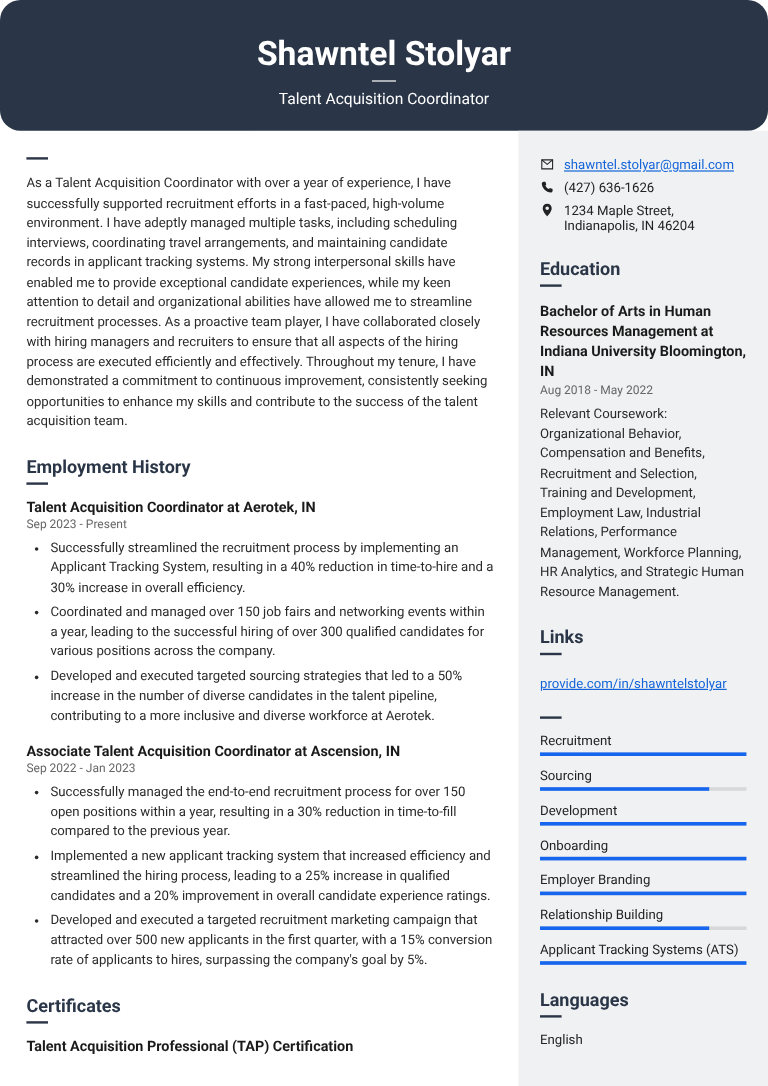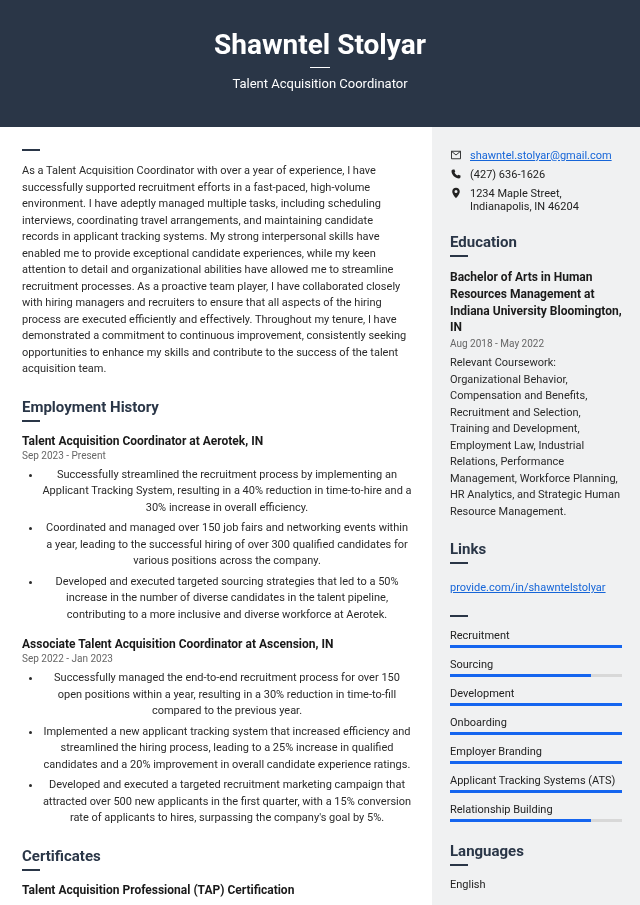--- a/index.html
+++ b/index.html
@@ -1,29 +1,29 @@
 <!DOCTYPE html>
 <html><head>
 <meta charset="utf-8">
 <style>
   * { box-sizing: border-box; margin: 0; padding: 0; }
   body { font-family: -apple-system, BlinkMacSystemFont, "Segoe UI", Roboto, Arial, sans-serif; width: 640px; background: #fff; color: #222; }
-  .header { background: #2a3647; color: #fff; text-align: center; padding: 28px 20px 36px; }
+  .header { background: #2a3647; color: #fff; text-align: center; padding: 28px 20px 18px; border-radius: 17px; }
   .header h1 { font-size: 28px; font-weight: 700; margin-bottom: 6px; }
   .header .underline { width: 20px; height: 1px; background: #fff; margin: 0 auto 8px; }
   .header .subtitle { font-size: 13px; }
   .columns { display: flex; }
   .main { flex: 1; padding: 22px 20px 22px 22px; }
   .side { width: 208px; background: #f0f1f2; padding: 22px 18px 22px 18px; }
   h2 { font-size: 15px; color: #2a3647; font-weight: 700; margin-bottom: 4px; }
   .sec-underline { width: 18px; height: 2px; background: #2a3647; margin-bottom: 12px; }
   .main p.profile { font-size: 11px; line-height: 1.5; color: #2a2a2a; margin-bottom: 8px; }
   .main h3 { font-size: 12px; font-weight: 700; color: #1a1a1a; margin-bottom: 2px; }
   .dates { font-size: 10px; color: #666; margin-bottom: 6px; }
-  ul.bullets { list-style: disc; padding-left: 20px; margin-bottom: 14px; text-align: center; }
+  ul.bullets { list-style: disc; padding-left: 20px; margin-bottom: 14px; }
   ul.bullets li { font-size: 11px; line-height: 1.5; color: #2a2a2a; margin-bottom: 4px; }
   .section { margin-bottom: 20px; }
   .contact-row { display: flex; align-items: flex-start; gap: 8px; font-size: 11px; margin-bottom: 6px; }
   .contact-row .icon { width: 12px; flex-shrink: 0; }
   .contact-row a { color: #1565d8; text-decoration: underline; }
   .side h3 { font-size: 12px; font-weight: 700; color: #1a1a1a; line-height: 1.4; margin-bottom: 2px; }
   .side p.desc { font-size: 11px; line-height: 1.5; color: #2a2a2a; }
   .side a.link { color: #1565d8; font-size: 11px; text-decoration: underline; }
   .skill-row { margin-bottom: 10px; }
   .skill-row .label { font-size: 11px; color: #222; margin-bottom: 3px; }
@@ -154,29 +154,29 @@
               <div class="fill" style="width: 100%;"></div>
             </div>
           </div>
           <div class="skill-row">
             <div class="label">Employer Branding</div>
             <div class="bar">
               <div class="fill" style="width: 100%;"></div>
             </div>
           </div>
           <div class="skill-row">
+            <div class="label">Relationship Building</div>
+            <div class="bar">
+              <div class="fill" style="width: 82%;"></div>
+            </div>
+          </div>
+          <div class="skill-row">
             <div class="label">Applicant Tracking Systems (ATS)</div>
             <div class="bar">
               <div class="fill" style="width: 100%;"></div>
-            </div>
-          </div>
-          <div class="skill-row">
-            <div class="label">Relationship Building</div>
-            <div class="bar">
-              <div class="fill" style="width: 82%;"></div>
             </div>
           </div>
         </div>
     </div>
 
     <div class="section" style="margin-bottom:0;">
       <h2>Languages</h2>
       <div class="sec-underline"></div>
       <div id="langs">
           <div class="skill-row">

